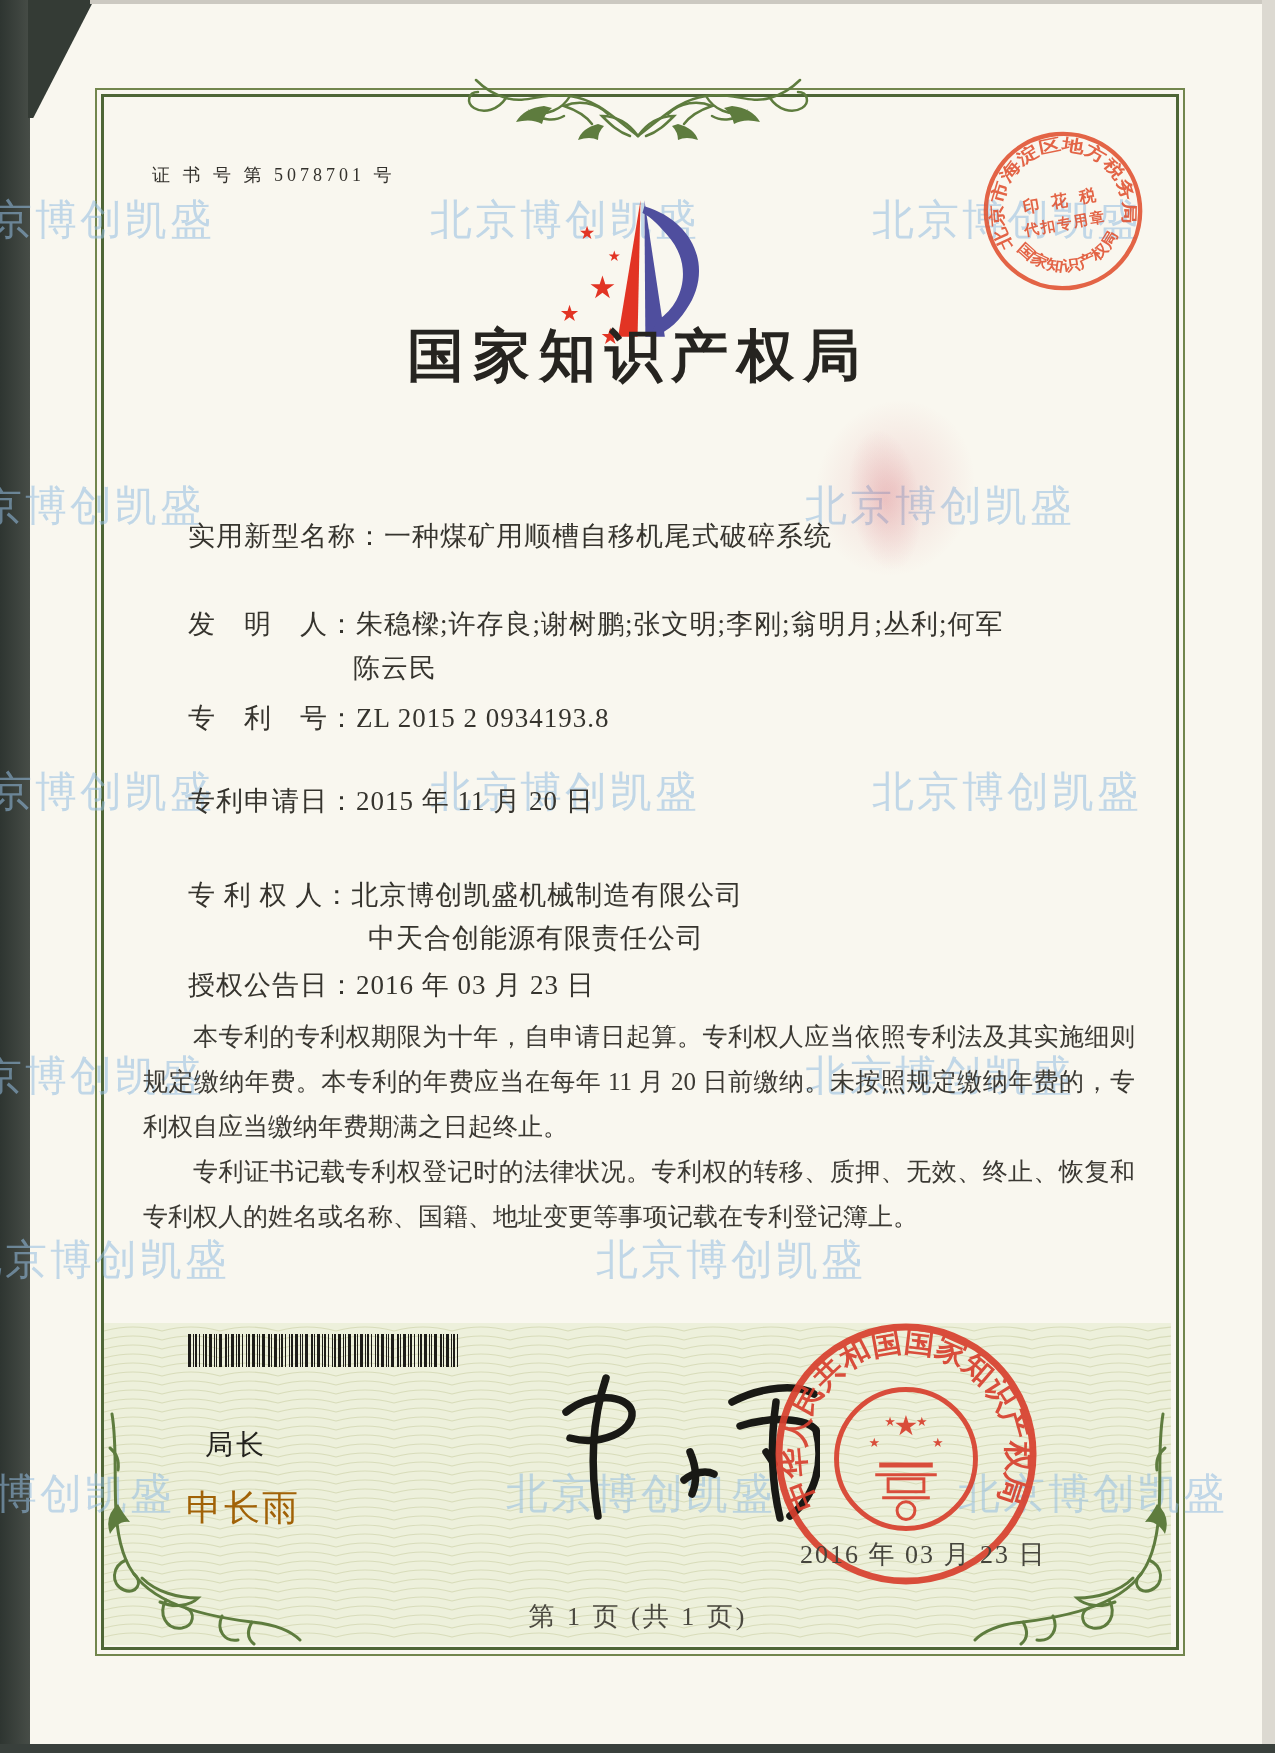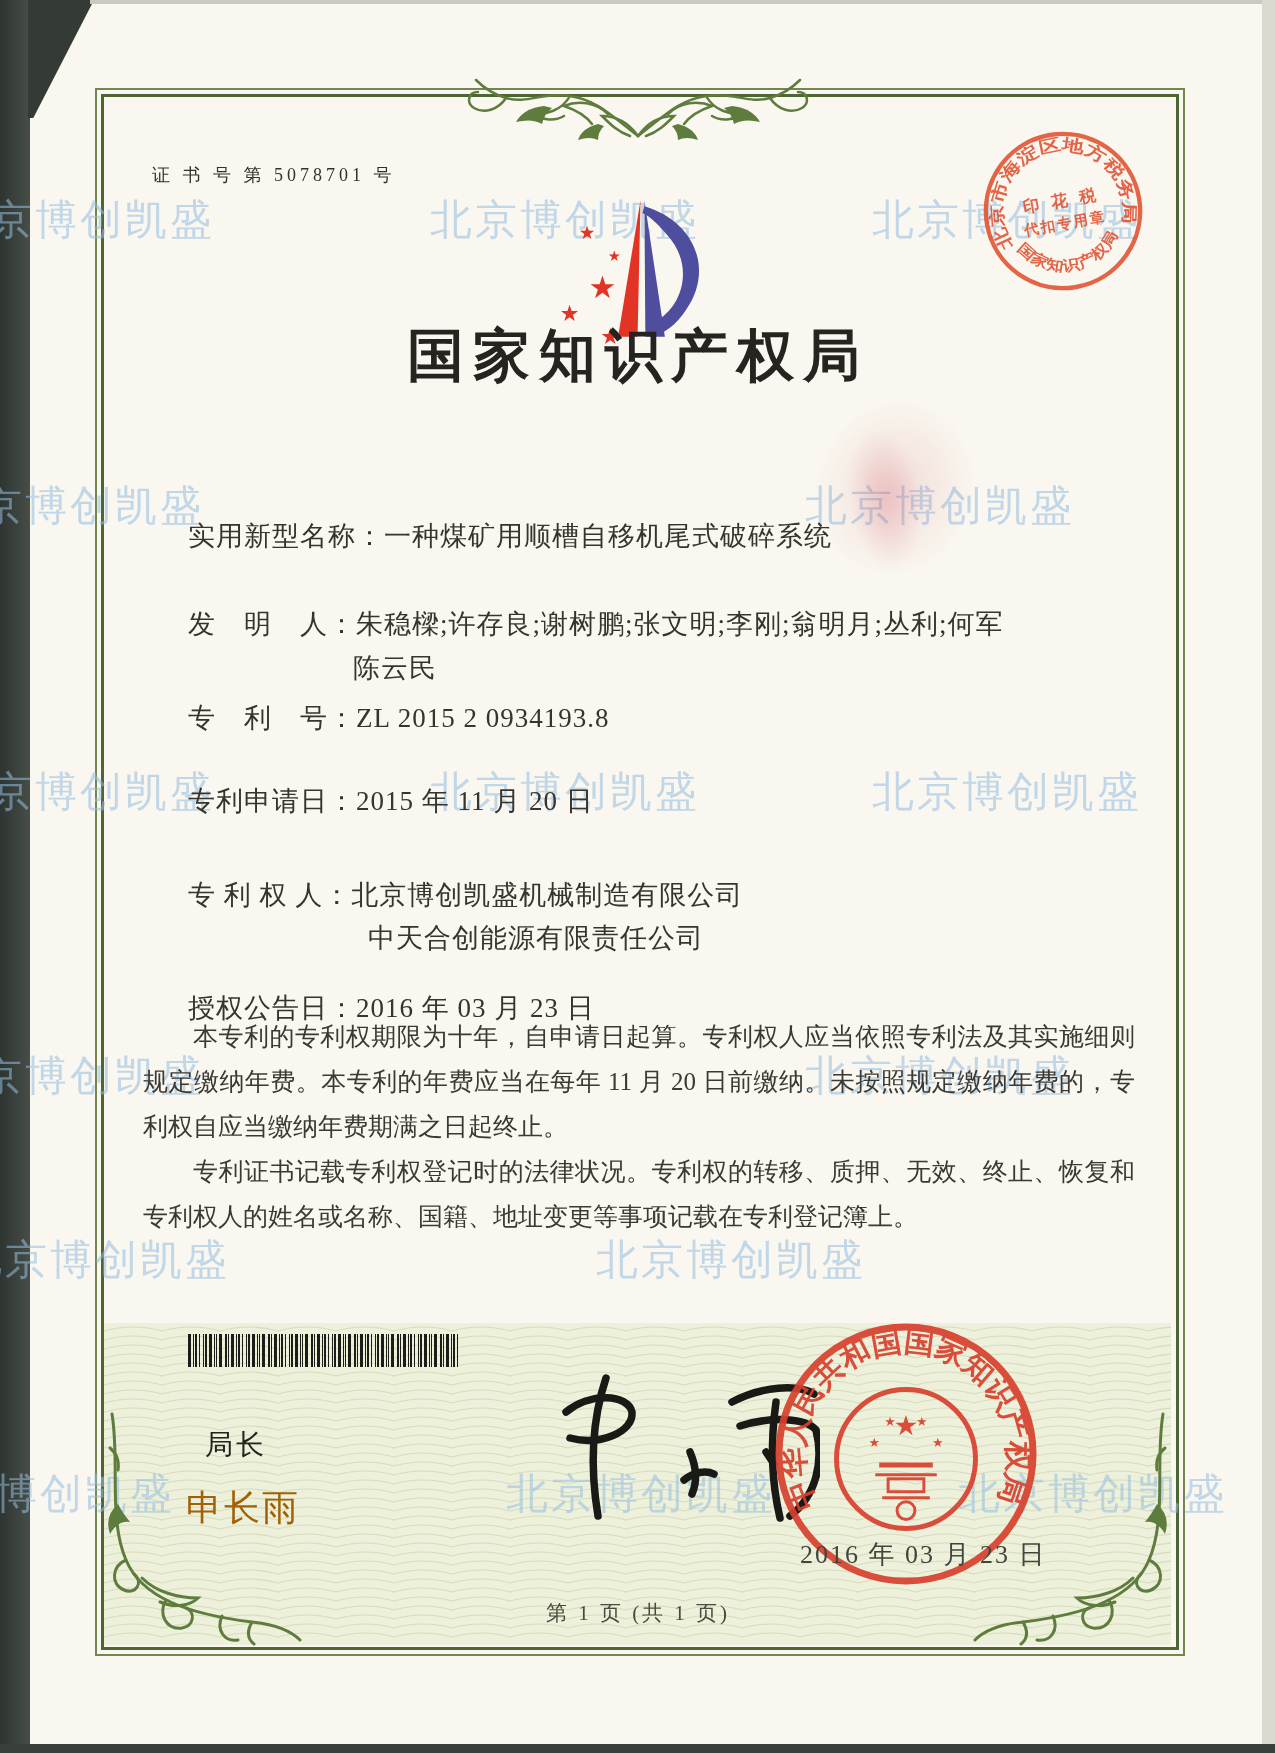--- a/index.html
+++ b/index.html
@@ -33,39 +33,39 @@
 
   .cert-no{left:152px;top:163px;font-size:18px;letter-spacing:4px;color:#33312c;z-index:6;}
   .title{left:95px;top:318px;width:1086px;text-align:center;font-size:57px;font-weight:bold;
          letter-spacing:9px;color:#262420;z-index:6;}
 
   .field{left:188px;font-size:27px;color:#36342e;z-index:6;white-space:nowrap;}
   .flabel{letter-spacing:1px;}
   .fvalue{letter-spacing:1px;}
   .row1{top:518px;} .row2{top:606px;} .row2b{top:650px;left:353px;}
   .row3{top:700px;text-align:center;} .row4{top:783px;} .row5{top:877px;} .row5b{top:920px;left:368px;}
-  .row6{top:990px;}
+  .row6{top:967px;}
 
   .bodytext{left:143px;top:1014px;width:992px;z-index:6;font-size:25px;line-height:45px;
             color:#3b3933;text-align:justify;}
   .bodytext p{margin:0;text-indent:2em;}
 
   .barcode{left:188px;top:1334px;width:274px;height:33px;z-index:6;}
   .barcode div{position:absolute;top:0;height:100%;background:#1d1c18;}
 
   .officer-title{left:205px;top:1426px;font-size:28px;color:#23221e;z-index:6;letter-spacing:3px;}
   .officer-name{left:186px;top:1484px;font-size:36px;color:#a16207;z-index:6;letter-spacing:2px;}
   .signature{left:540px;top:1368px;z-index:6;}
 
   .seal-big{left:772px;top:1320px;z-index:7;opacity:.92;}
   .seal-date{left:800px;top:1537px;width:230px;font-size:26px;color:#45443c;z-index:8;
              letter-spacing:2px;white-space:nowrap;}
   .tax-stamp{left:980px;top:128px;z-index:7;transform:rotate(-10deg);opacity:.88;}
 
-  .footer{left:95px;top:1599px;width:1086px;text-align:center;font-size:21px;color:#4a483f;
+  .footer{left:95px;top:1599px;width:1086px;text-align:center;font-size:26px;color:#4a483f;
           z-index:6;letter-spacing:3px;}
 
   .smudge1{left:815px;top:398px;width:160px;height:180px;z-index:5;transform:rotate(18deg);
     background:radial-gradient(ellipse at center,rgba(205,70,85,.16),rgba(205,70,85,0) 70%);}
   .smudge2{left:850px;top:430px;width:70px;height:140px;z-index:5;transform:rotate(-8deg);
     background:radial-gradient(ellipse at center,rgba(200,60,80,.18),rgba(200,60,80,0) 72%);}
 
   .orn-top{left:455px;top:76px;z-index:5;}
   .orn-bl{left:102px;top:1408px;z-index:5;}
   .orn-br{left:968px;top:1408px;z-index:5;}

